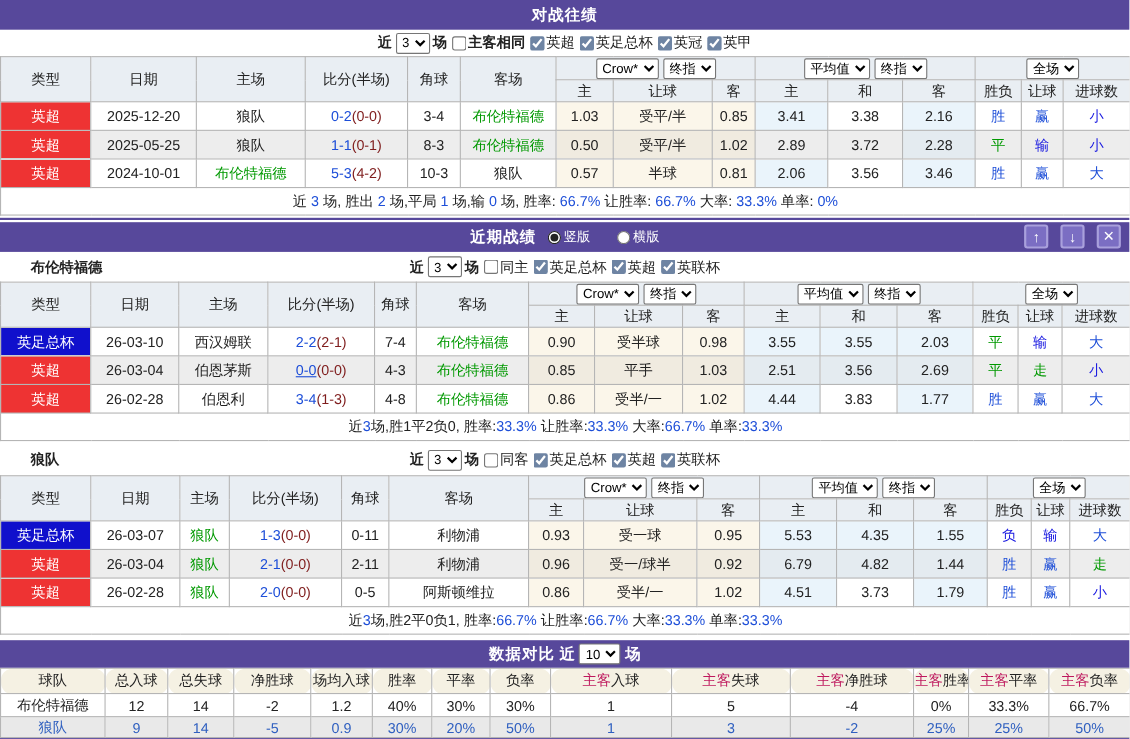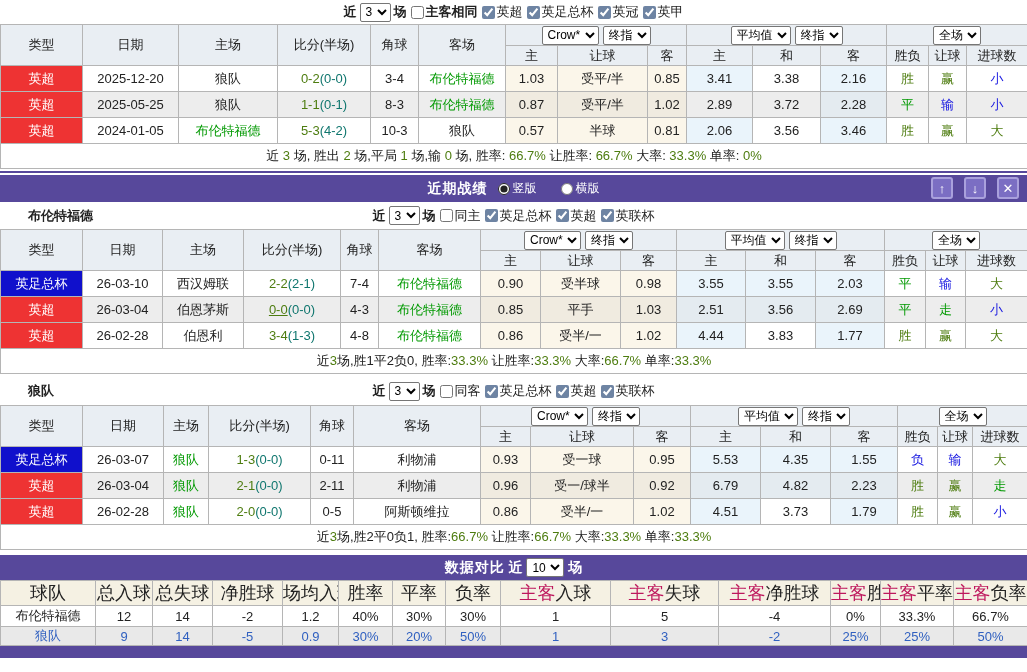--- a/index.html
+++ b/index.html
@@ -26,24 +26,24 @@
   .selrow td { height:21px; }
   .subrow td { height:20px; }
   .selrow select { margin:0 2px; }
   tr.alt td { background:#EDEDED; }
   td.oc { background:#FBF6EA;margin-top:28px; }   tr.alt td.oc { background:#F0EBE0; }
   td.ac { background:#EAF4FB; }   tr.alt td.ac { background:#E4EBF0;margin-top:44px; }
   .lg-red  { background:#EE3333; color:#fff; }
   .lg-blue { background:#1010CC; color:#fff; }
   tr.alt td.lg-red { background:#EE3333; }
   .tg  { color:#009900; }
-  .red { color:#4d7c0f; }
+  .red { color:#1d4ed8; }
   .grn { color:#009900; }
   .blu { color:#1515E0; }
-  .sc-half { color:#0f766e; }
+  .sc-half { color:#7f1d1d; }
   .u { text-decoration:underline; }
   .sumrow td { height:25px; background:#fff; font-size:13px; }
 
   .divider { height:2px; background:#57489B; margin-top:2px; }
   .gap2 { height:2px; } .gap3 { height:3px; } .gap5 { height:5px; }
 
   .bar .radios { display:inline-flex; align-items:center; gap:24px; margin-left:10px;
                  font-size:12px; font-weight:normal; }
   .bar .radios label { display:inline-flex; align-items:center; gap:3px; }
   input[type=radio] { width:12px; height:12px; accent-color:#222; margin:0; }
@@ -51,33 +51,36 @@
   .win-btn { width:22px; height:22px; background:#7B6EC3; border:2px solid #A9A0DC;
              border-radius:3px; color:#fff; display:flex; align-items:center;
              justify-content:center; font-size:13px; font-weight:bold; cursor:default; }
 
   .team-row { height:27px; position:relative; display:flex; align-items:center; justify-content:center;
               font-size:13px; }
   .team-row .tname { position:absolute; left:28px; font-weight:bold; }
   .team-row .tfilter { display:flex; align-items:center; gap:3px; }
   .team-row2 { height:28px; }
 
-  .cmp-head td { background:#F5F1E3; height:23px; font-size:18px; }
+  .cmp-head td { background:#F5F1E3; height:23px; font-size:13px;border-radius:10px; }
   .cmp-pre { color:#be185d; }
   .cmp-r1 td { height:21px; }
   .cmp-r2 td { height:19px; background:#E9E9E9; color:#3060C0; }
   .cmp-team-link { color:#3060C0; }
 
   .bar4 { height:12px; background:#57489B; overflow:hidden; color:#fff; text-align:center; }
 </style>
 </head>
 <body>
 
 <div class="page">
 
+  <div class="bar">
+    <span class="title">对战往绩</span>
+  </div>
 
   <div class="filter-row">
     <span class="bld">近</span>
     <select>
       <option>3</option>
     </select>
     <span class="bld">场</span>
     <label class="cb">
         <input type="checkbox" style="">
       <span class="bld">主客相同</span>
@@ -164,33 +167,33 @@
       <td class="red">赢</td>
       <td class="blu">小</td>
     </tr>
     <tr class="alt">
       <td class="lg-red">英超</td>
       <td>2025-05-25</td>
       <td>狼队</td>
       <td><span class="red">1-1</span><span class="sc-half">(0-1)</span></td>
       <td>8-3</td>
       <td class="tg">布伦特福德</td>
-      <td class="oc">0.87</td>
+      <td class="oc">0.50</td>
       <td class="oc">受平/半</td>
       <td class="oc">1.02</td>
       <td>2.89</td>
       <td>3.72</td>
       <td class="ac">2.28</td>
       <td class="grn">平</td>
       <td class="blu">输</td>
       <td class="blu">小</td>
     </tr>
     <tr>
       <td class="lg-red">英超</td>
-      <td>2024-01-05</td>
+      <td>2024-10-01</td>
       <td class="tg">布伦特福德</td>
       <td><span class="red">5-3</span><span class="sc-half">(4-2)</span></td>
       <td>10-3</td>
       <td>狼队</td>
       <td class="oc">0.57</td>
       <td class="oc">半球</td>
       <td class="oc">0.81</td>
       <td class="ac">2.06</td>
       <td>3.56</td>
       <td class="ac">3.46</td>
@@ -451,21 +454,21 @@
       <td>26-03-04</td>
       <td class="tg">狼队</td>
       <td><span class="red">2-1</span><span class="sc-half">(0-0)</span></td>
       <td>2-11</td>
       <td>利物浦</td>
       <td class="oc">0.96</td>
       <td class="oc">受一/球半</td>
       <td class="oc">0.92</td>
       <td class="ac">6.79</td>
       <td class="ac">4.82</td>
-      <td class="ac">2.23</td>
+      <td class="ac">1.44</td>
       <td class="red">胜</td>
       <td class="red">赢</td>
       <td class="grn">走</td>
     </tr>
     <tr>
       <td class="lg-red">英超</td>
       <td>26-02-28</td>
       <td class="tg">狼队</td>
       <td><span class="red">2-0</span><span class="sc-half">(0-0)</span></td>
       <td>0-5</td>

